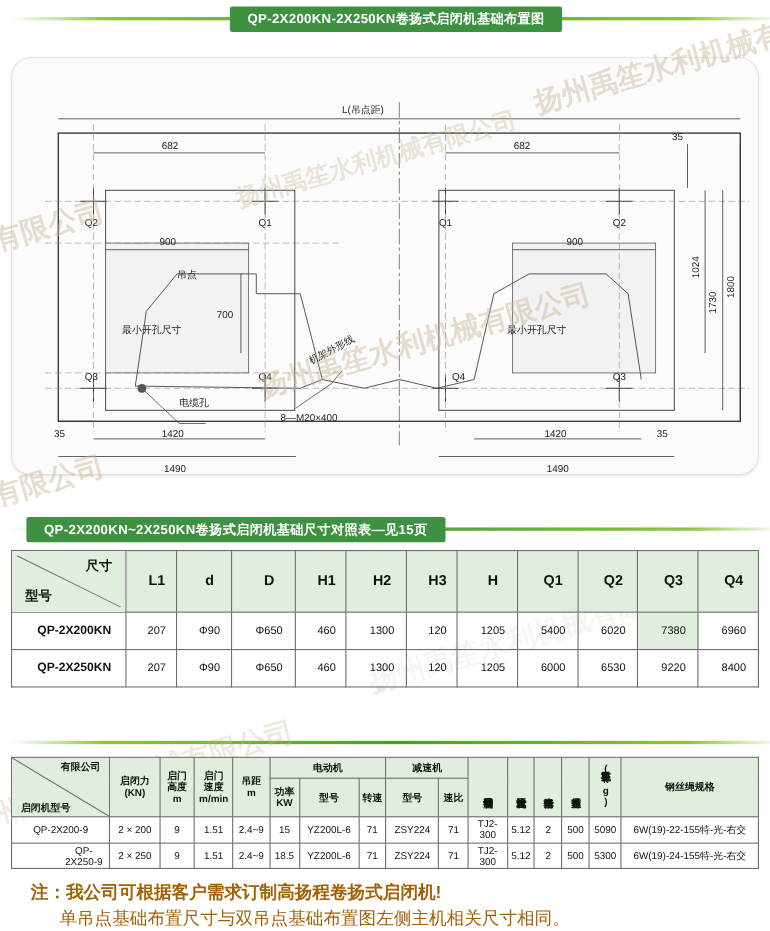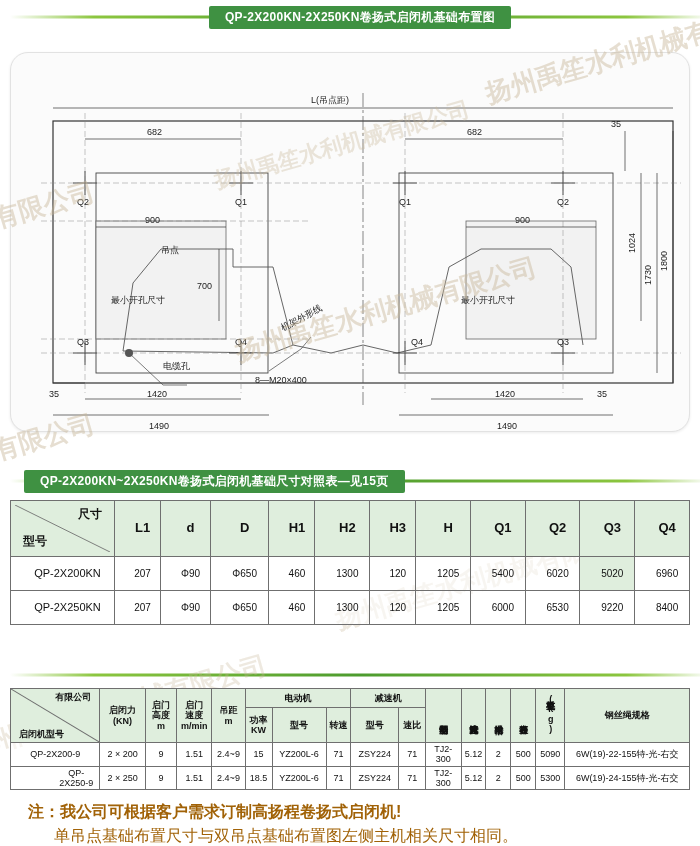--- a/index.html
+++ b/index.html
@@ -86,21 +86,21 @@
   table td, table th {
     border: 1px solid #6f6f6f;
     text-align: center;
     vertical-align: middle;
     padding: 2px 1px;
     font-weight: normal;
     line-height: 1.15;
   }
   .t1 td, .t1 th { height: 34px; padding-left: 11px; }
   .t1 .hdr { background: #dfeedd; font-weight: bold; font-size: 13px; }
-  .t1 .rowlbl { font-size: 11px; font-weight: normal; }
+  .t1 .rowlbl { font-size: 11px; font-weight: bold; }
   .t1 .greenish { background: #dfeedd; }
   .t1 .corner {
     position: relative;
     width: 104px;
     height: 56px;
     background: #dfeedd;
     padding: 4px;
   }
   .corner-inner { position: relative; width: 100%; height: 100%; }
   .corner-inner .diag {
@@ -304,21 +304,21 @@
         <td class="rowlbl">QP-2X200KN</td>
         <td>207</td>
         <td>Φ90</td>
         <td>Φ650</td>
         <td>460</td>
         <td>1300</td>
         <td>120</td>
         <td>1205</td>
         <td>5400</td>
         <td>6020</td>
-        <td class="greenish">5020</td>
+        <td class="greenish">7380</td>
         <td>6960</td>
       </tr>
       <tr>
         <td class="rowlbl">QP-2X250KN</td>
         <td>207</td>
         <td>Φ90</td>
         <td>Φ650</td>
         <td>460</td>
         <td>1300</td>
         <td>120</td>

